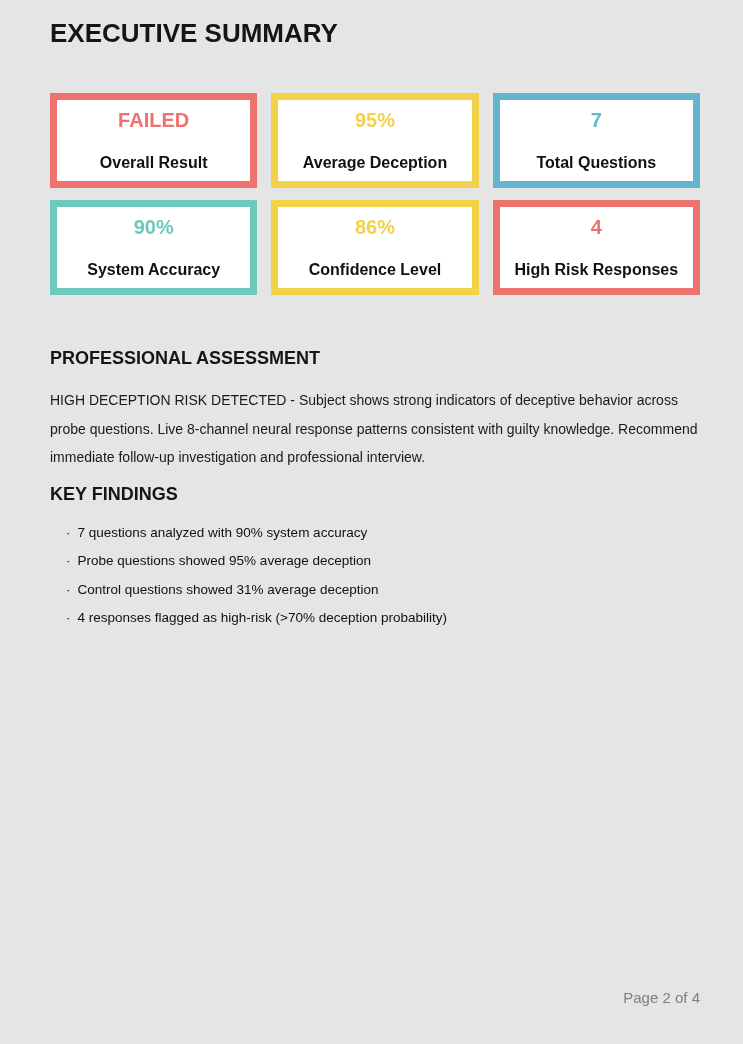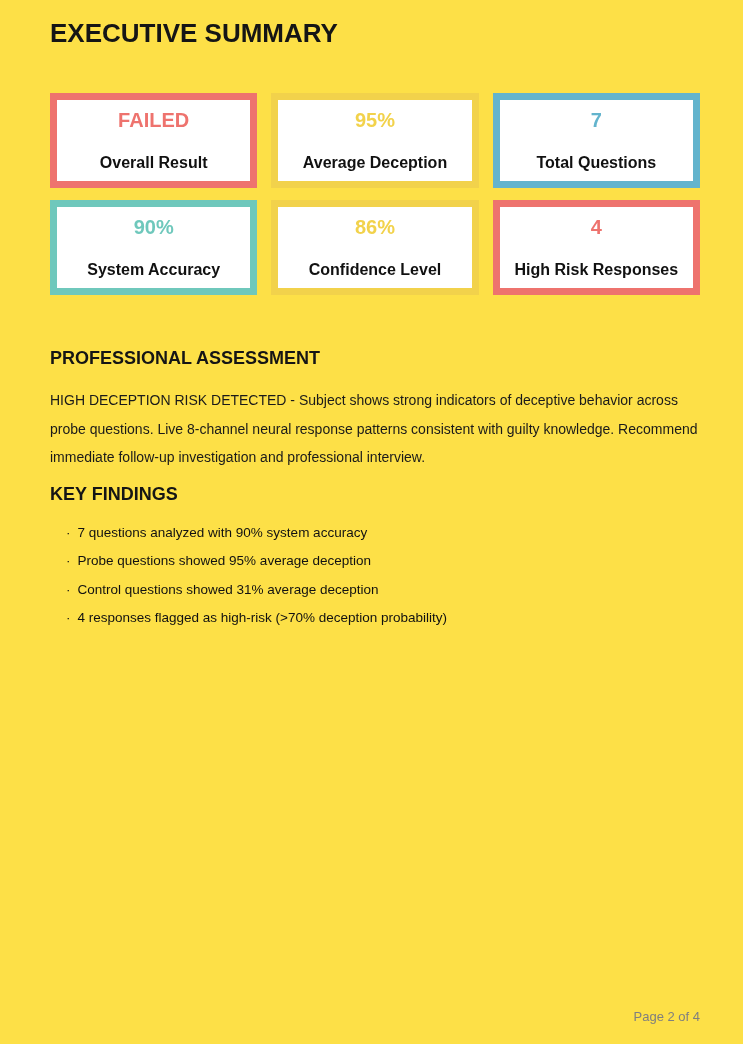--- a/index.html
+++ b/index.html
@@ -1,21 +1,21 @@
 <!DOCTYPE html>
 <html><head>
 <meta charset="utf-8">
 <style>
   * { box-sizing: border-box; }
   html, body { margin: 0; padding: 0; background: #ffffff; }
   .page {
     position: relative;
     width: 743px;
     height: 1044px;
-    background: #fde047;
+    background: #e5e5e5;
     font-family: "Liberation Sans", sans-serif;
     color: #151515;
     padding: 18px 43px 0 50px;
     overflow: hidden;
   }
   .doc-title {
     font-size: 26px;
     font-weight: bold;
     line-height: 30px;
     margin: 0 0 45px 0;
@@ -80,22 +80,22 @@
     line-height: 16px;
     margin-bottom: 12.5px;
   }
   .bullet-dot {
     display: inline-block;
     margin-right: 7px;
   }
   .page-footer {
     position: absolute;
     right: 43px;
-    bottom: 20px;
-    font-size: 13px;
+    bottom: 38px;
+    font-size: 15px;
     color: #7f7f7f;
   }
 </style>
 </head>
 <body>
 
 <div class="page">
 
   <h1 class="doc-title">EXECUTIVE SUMMARY</h1>
 

